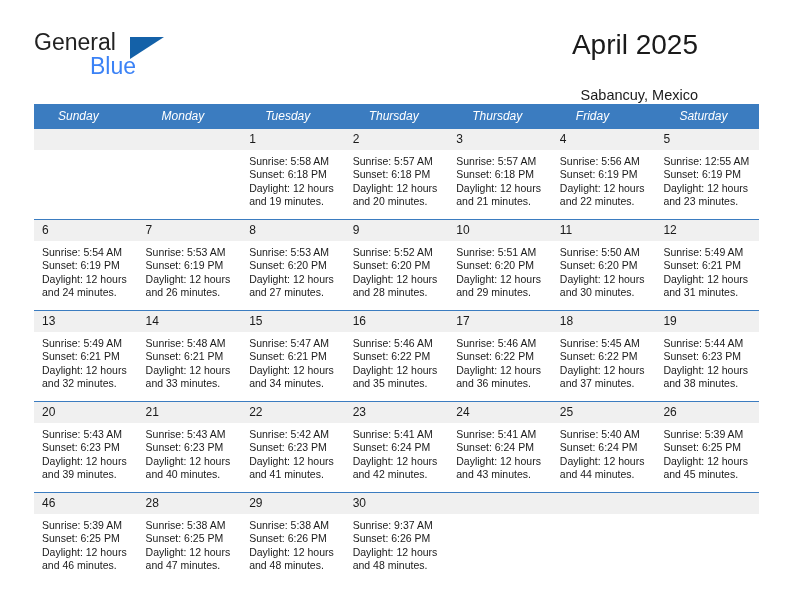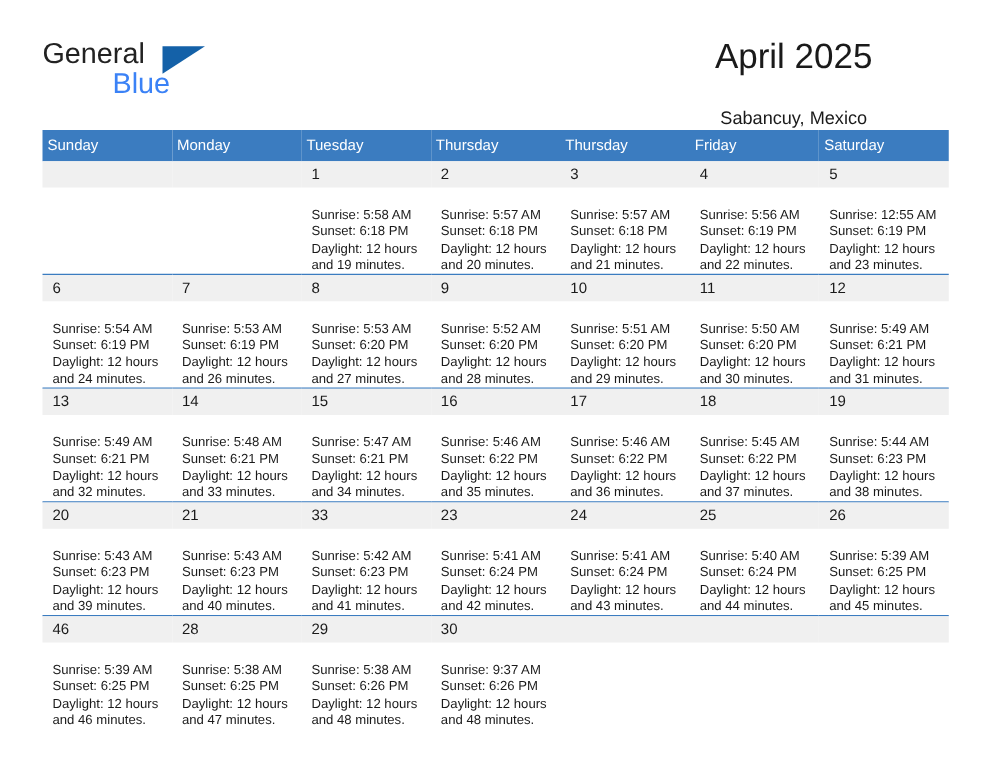--- a/index.html
+++ b/index.html
@@ -60,21 +60,21 @@
     width: 0;
     height: 0;
     border-left: 34px solid #1461a8;
     border-bottom: 22px solid transparent;
   }
 
   .title-block {
     position: absolute;
     right: 0;
     top: 0;
-    text-align: center;
+    text-align: right;
   }
   .cal-title {
     font-size: 28px;
     color: #1a1a1a;
     line-height: 34px;
     white-space: nowrap;
   }
   .cal-subtitle {
     font-size: 14.5px;
     color: #1a1a1a;
@@ -91,23 +91,24 @@
     width: 725px;
     border-collapse: collapse;
     table-layout: fixed;
   }
   .calendar th {
     background: #3b7cc0;
     color: #ffffff;
     font-weight: normal;
     font-size: 12px;
     text-align: left;
-    padding: 5px 0 6px 4px;
+    padding: 5px 0 6px 24px;
     height: 11px;
     border: none;
+    font-style: italic;
   }
   .calendar td {
     vertical-align: top;
     padding: 0;
     border: none;
     border-top: 1px solid #3b7cc0;
     height: 90px;
     width: 103.5px;
   }
   .calendar tr.week-row:first-of-type td {
@@ -124,21 +125,21 @@
     color: #1a1a1a;
     padding: 4px 0 4px 8px;
     height: 13px;
     line-height: 13px;
     box-sizing: content-box;
   }
   .cell.empty .daynum {
     color: transparent;
   }
   .details {
-    padding: 16px 6px 0 8px;
+    padding: 5px 6px 0 8px;
     font-size: 10.5px;
     line-height: 13.4px;
     color: #1a1a1a;
   }
   .details div {
     white-space: nowrap;
   }
   .details .daylight-wrap {
     white-space: normal;
     max-width: 92px;
@@ -399,21 +400,21 @@
               <div class="daynum">21</div>
               <div class="details">
                 <div>Sunrise: 5:43 AM</div>
                 <div>Sunset: 6:23 PM</div>
                 <div class="daylight-wrap">Daylight: 12 hours and 40 minutes.</div>
               </div>
             </div>
           </td>
           <td>
             <div class="cell">
-              <div class="daynum">33</div>
+              <div class="daynum">22</div>
               <div class="details">
                 <div>Sunrise: 5:42 AM</div>
                 <div>Sunset: 6:23 PM</div>
                 <div class="daylight-wrap">Daylight: 12 hours and 41 minutes.</div>
               </div>
             </div>
           </td>
           <td>
             <div class="cell">
               <div class="daynum">23</div>

